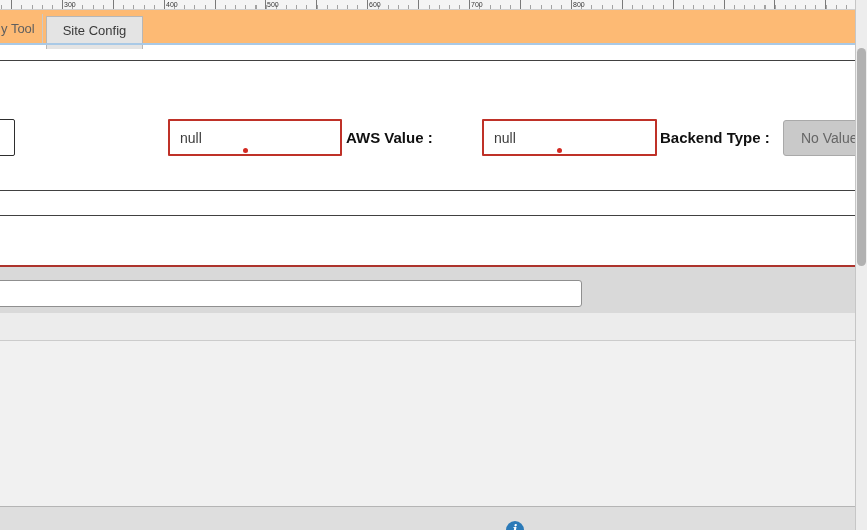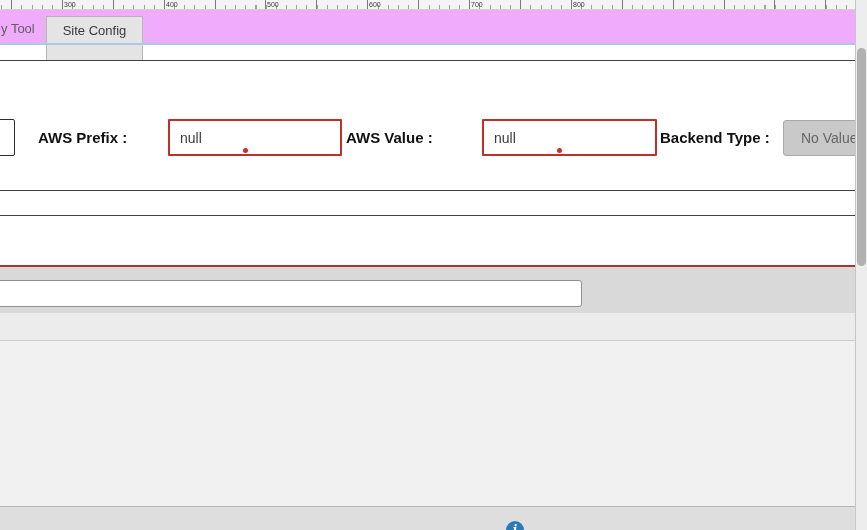--- a/index.html
+++ b/index.html
@@ -38,21 +38,21 @@
     line-height: 9px;
     color: #383838;
     transform: translateX(2px);
   }
 
   
   .tabbar {
     position: absolute;
     left: 0; top: 10px;
     width: 867px; height: 35px;
-    background: #f0abfc;
+    background: #fdba74;
   }
   .tab-underline {
     position: absolute;
     left: 0; bottom: 0;
     width: 100%; height: 2px;
     background: #a9c9e6;
   }
   .tab-left {
     position: absolute;
     left: 0; top: 4px;
@@ -62,21 +62,21 @@
     color: #5f5f5f;
     border-right: 1px solid #c9c9c9;
     box-sizing: border-box;
     padding-left: 1px;
     white-space: nowrap;
     cursor: pointer;
   }
   .tab-active {
     position: absolute;
     left: 46px; top: 6px;
-    width: 97px; height: 45px;
+    width: 97px; height: 33px;
     background: #e4e4e4;
     border: 1px solid #b7b7b7;
     border-bottom: none;
     box-sizing: border-box;
     text-align: center;
     line-height: 28px;
     font-size: 13px;
     color: #3a3a3a;
     cursor: pointer;
   }
@@ -261,21 +261,20 @@
     <div class="tab-active">
       <span>Site Config</span>
     </div>
     <div class="tab-underline"></div>
   </div>
 
   <div class="hline" style="top:60px"></div>
 
   <input class="stub-input" type="text" value="" style="">
 
-  <div class="form-label" style="left:38px">AWS Prefix :</div>
 
   <div class="err-field" style="left:147px;width:174px">
     <input class="err-input" type="text" value="null" style="">
     <span class="err-dot"></span>
   </div>
 
   <div class="form-label" style="left:346px">AWS Value :</div>
 
   <div class="err-field" style="left:461px;width:175px">
     <input class="err-input" type="text" value="null" style="">

